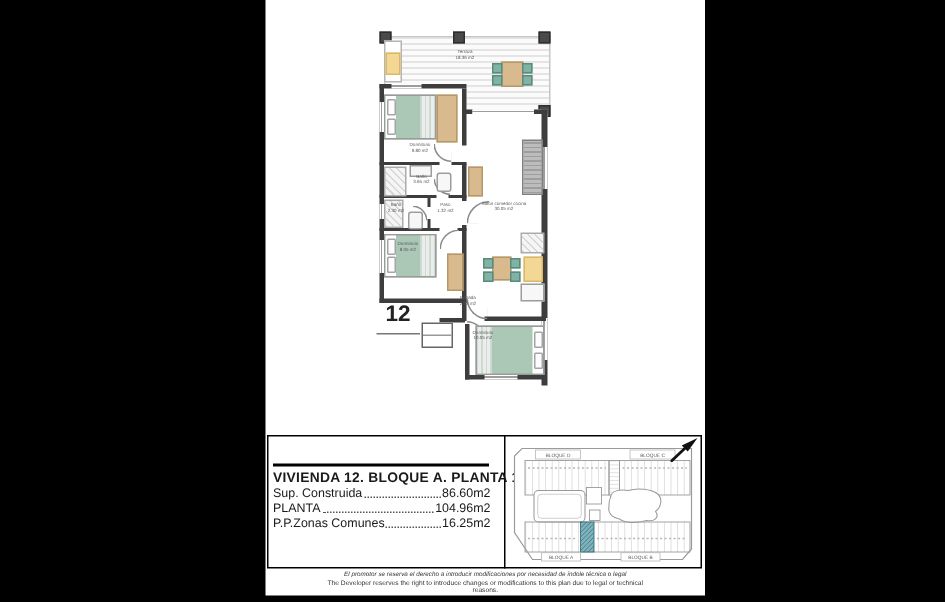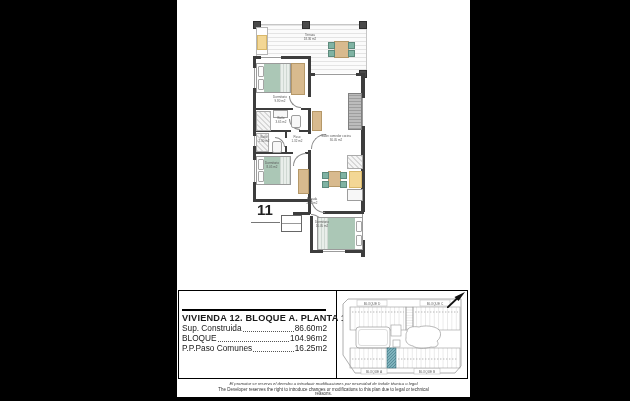--- a/index.html
+++ b/index.html
@@ -194,41 +194,41 @@
     </div>
     <div class="rlabel" style="left:135px;top:201px;">
       <div>Entrada</div>
           <div>2.02 m2</div>
     </div>
     <div class="rlabel" style="left:145px;top:224px;">
       <div>Dormitorio</div>
           <div>10.05 m2</div>
     </div>
 
-    <div class="unitnum" style="left:80px;top:201px;">11</div>
+    <div class="unitnum" style="left:80px;top:201px;">12</div>
   </div>
 
   <div class="panelbox" style="left:1px;top:290px;width:290px;height:89px;"></div>
   <div class="vdiv" style="left:159px;top:290px;width:1px;height:89px;"></div>
 
   <div class="rule" style="left:5px;top:309px;width:144px;height:2px;"></div>
   <div class="ptitle" style="left:5px;top:313px;">VIVIENDA 12. BLOQUE A. PLANTA 1ª</div>
   <div class="rows" style="left:5px;top:324px;width:145px;">
     <div class="irow">
       <span>Sup. Construida</span>
       <span class="lead"></span>
       <span class="val">86.60m2</span>
     </div>
     <div class="irow">
-      <span>BLOQUE</span>
+      <span>PLANTA</span>
       <span class="lead"></span>
       <span class="val">104.96m2</span>
     </div>
     <div class="irow">
-      <span>P.P.Paso Comunes</span>
+      <span>P.P.Zonas Comunes</span>
       <span class="lead"></span>
       <span class="val">16.25m2</span>
     </div>
   </div>
 
   <svg class="abs" style="left:160px;top:294px;" width="128" height="84" viewBox="0 0 128 84">
     <defs>
       <pattern id="vl" width="4.4" height="8" patternUnits="userSpaceOnUse">
         <path d="M0 0 V8" stroke="#a8a8a8" stroke-width="0.5"></path>
       </pattern>

